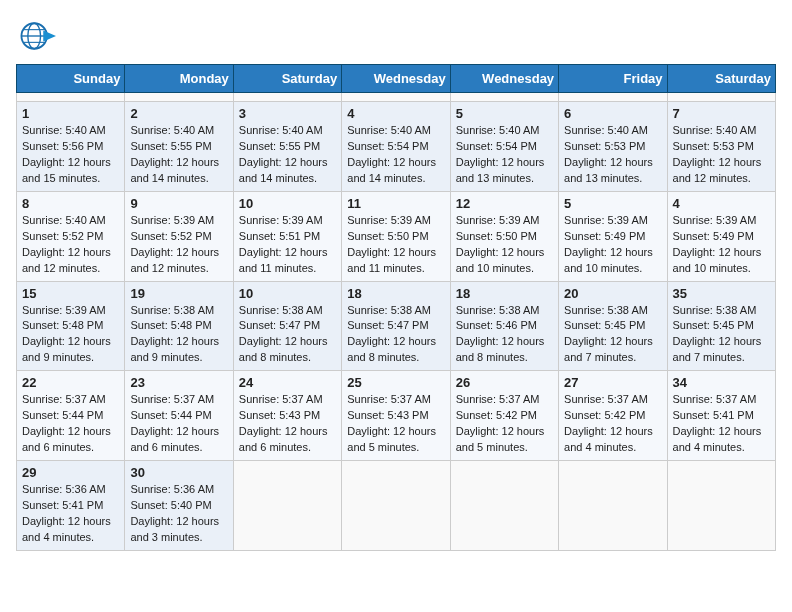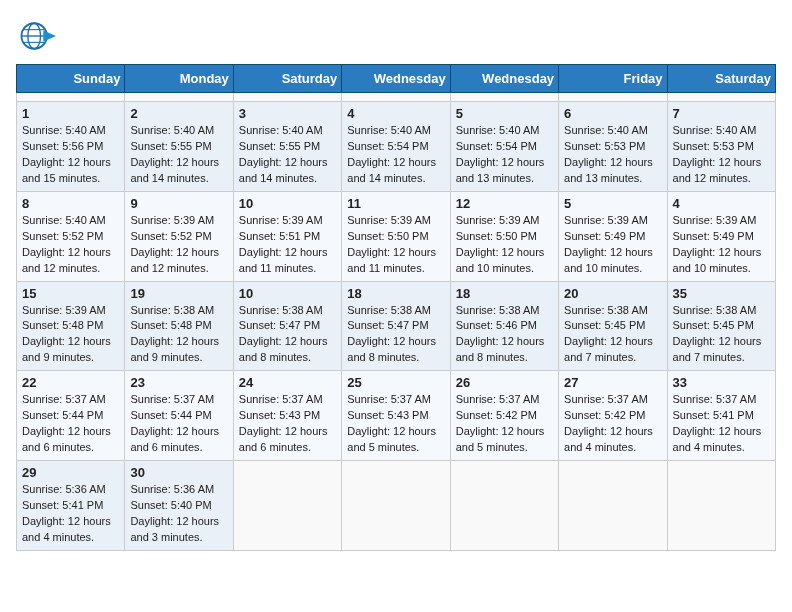--- a/index.html
+++ b/index.html
@@ -322,21 +322,21 @@
 and 5 minutes.</div>
         </td>
         <td>
           <span class="day-num">27</span>
           <div class="day-info" style="white-space: pre-line;">Sunrise: 5:37 AM
 Sunset: 5:42 PM
 Daylight: 12 hours
 and 4 minutes.</div>
         </td>
         <td>
-          <span class="day-num">33</span>
+          <span class="day-num">34</span>
           <div class="day-info" style="white-space: pre-line;">Sunrise: 5:37 AM
 Sunset: 5:41 PM
 Daylight: 12 hours
 and 4 minutes.</div>
         </td>
       </tr>
       <tr>
         <td>
           <span class="day-num">29</span>
           <div class="day-info" style="white-space: pre-line;">Sunrise: 5:36 AM

